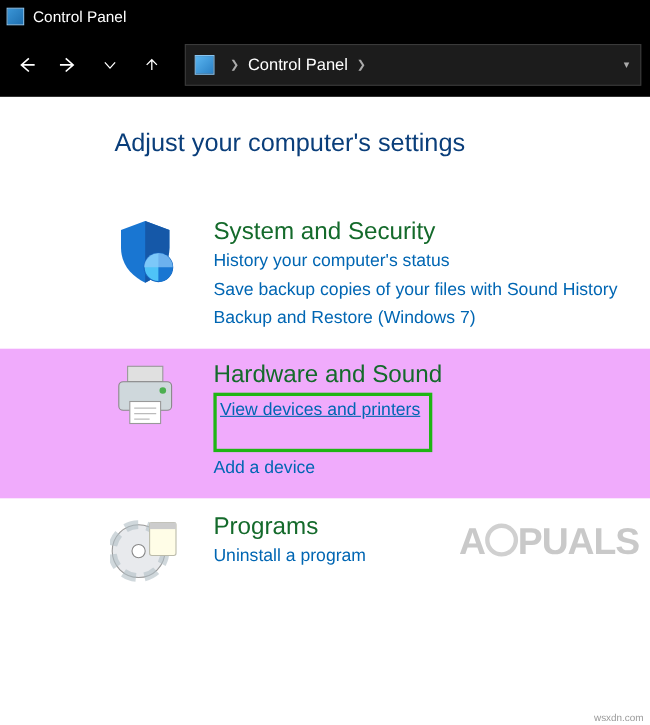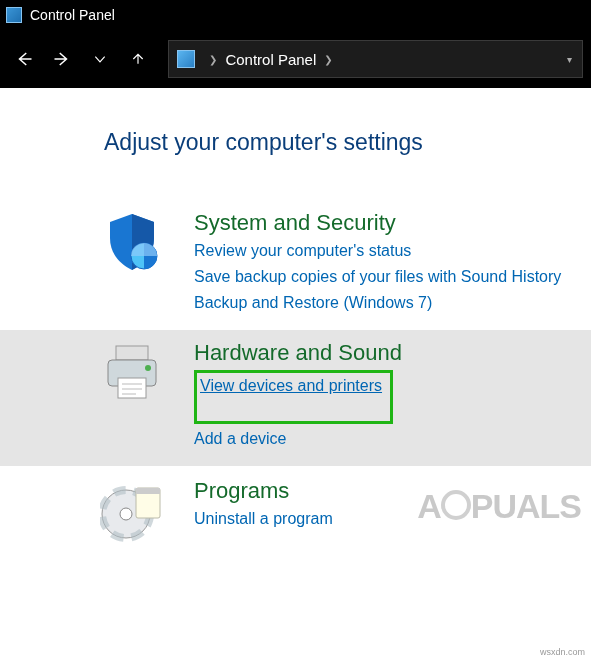--- a/index.html
+++ b/index.html
@@ -62,38 +62,38 @@
     }
     .crumb-sep { color: #aaa; margin: 0 8px; font-size: 10px; }
     .address-text { color: #fff; font-size: 15px; }
     .address-drop {
       margin-left: auto;
       margin-right: 10px;
       color: #aaa;
       font-size: 10px;
     }
     .content {
-      padding: 41px 0 0 0;
+      padding: 28px 0 0 0;
       position: relative;
     }
     .page-header {
       color: #0a3e7a;
       font-size: 23px;
       font-weight: 400;
       margin-left: 104px;
       margin-bottom: 44px;
     }
     .category-list { }
     .category {
       display: flex;
       padding: 10px 10px 14px 100px;
       position: relative;
     }
     .category.highlighted {
-      background: #e5e5e5;
+      background: #f0abfc;
       margin-bottom: 2px;
     }
     .cat-icon {
       width: 64px;
       height: 64px;
       flex-shrink: 0;
       position: relative;
     }
     .cat-body { margin-left: 30px; }
     .cat-title {
@@ -200,21 +200,21 @@
         <svg viewBox="0 0 64 64" width="64" height="64">
           <path d="M32 4 L54 12 V28 C54 44 44 54 32 60 C20 54 10 44 10 28 V12 Z" fill="#1976d2"></path>
           <path d="M32 4 L54 12 V28 C54 44 44 54 32 60 V4 Z" fill="#1558a8"></path>
           <circle cx="44" cy="46" r="13" fill="#4fc3f7" stroke="#1565c0" stroke-width="1"></circle>
           <path d="M44 33 A13 13 0 0 1 44 59 Z" fill="#1976d2"></path>
           <path d="M31 46 A13 13 0 0 1 57 46 Z" fill="#90caf9" opacity="0.7"></path>
         </svg>
       </div>
       <div class="cat-body">
         <div class="cat-title">System and Security</div>
-        <a class="cat-link">Review your computer's status</a>
+        <a class="cat-link">History your computer's status</a>
         <a class="cat-link">Save backup copies of your files with Sound History</a>
         <a class="cat-link">Backup and Restore (Windows 7)</a>
       </div>
     </div>
 
 
     <div class="category highlighted">
       <div class="cat-icon">
         <svg viewBox="0 0 64 64" width="64" height="64">
           <rect x="16" y="6" width="32" height="14" fill="#e0e0e0" stroke="#999"></rect>

